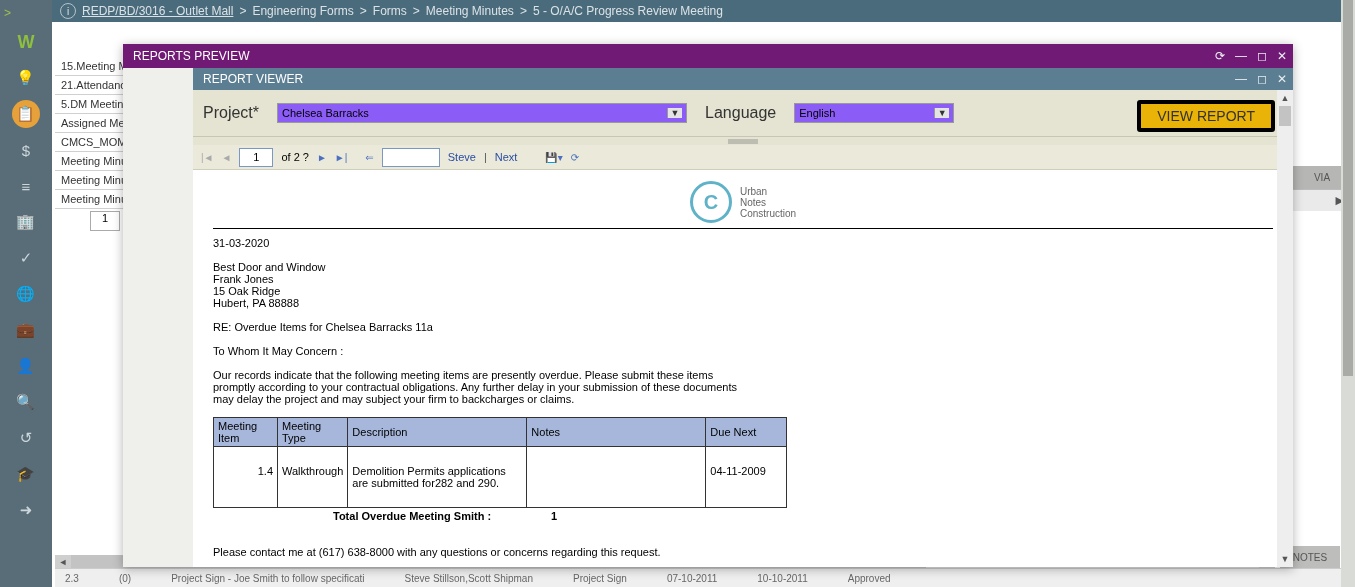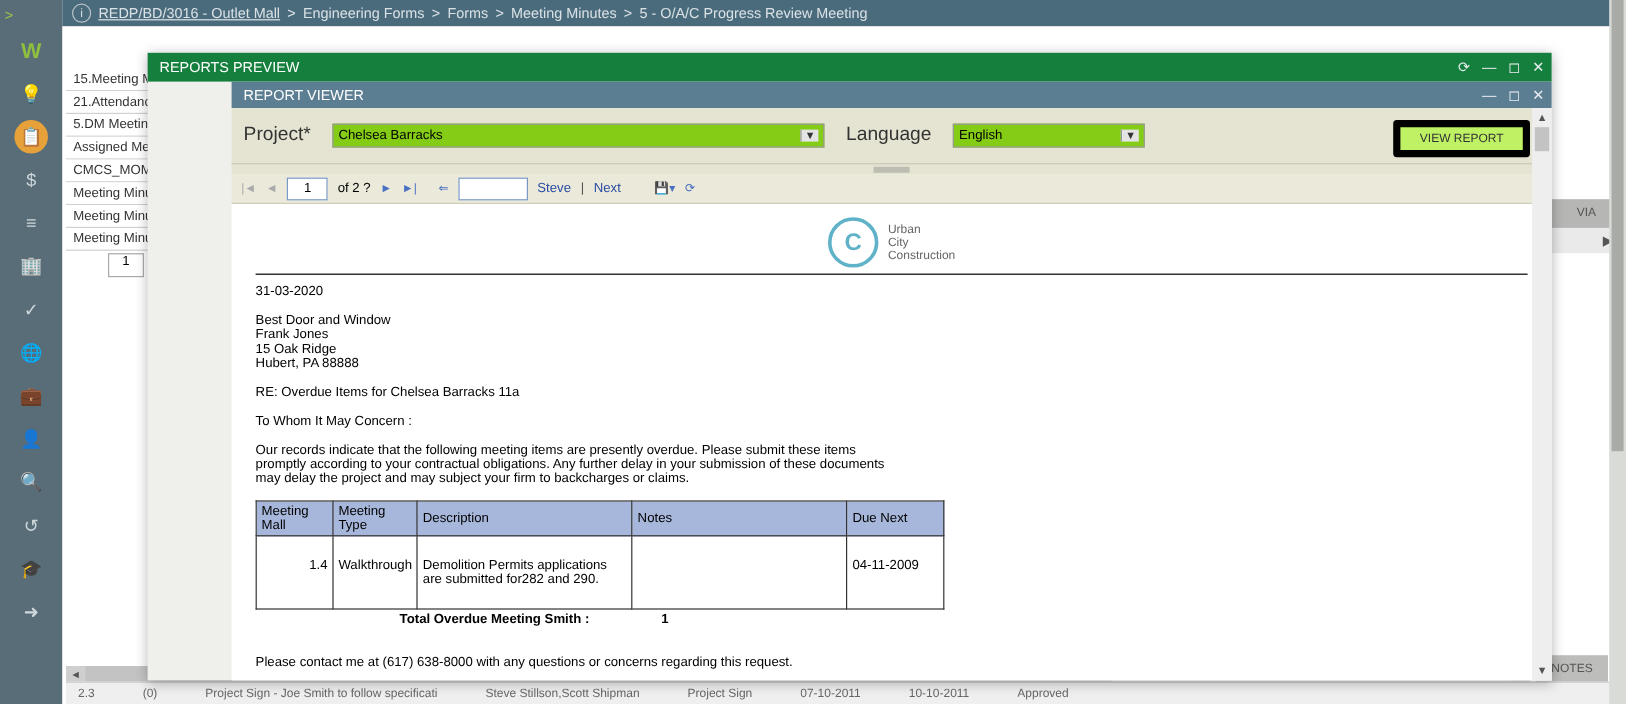--- a/index.html
+++ b/index.html
@@ -204,21 +204,21 @@
   left: 71px;
   top: 22px;
   right: 62px;
   bottom: 20px;
   background: #eff0ec;
   box-shadow: 0 2px 10px rgba(0,0,0,0.3);
   display: flex;
   flex-direction: column;
 }
 .preview-title {
-  background: #15803d;
+  background: #701a75;
   color: #fff;
   height: 24px;
   display: flex;
   align-items: center;
   padding: 0 10px;
   font-size: 12px;
   font-weight: 500;
   position: relative;
 }
 .preview-title .win-controls {
@@ -263,21 +263,21 @@
   border-bottom: 1px solid #c7c5b4;
   position: relative;
 }
 .params-bar label {
   font-size: 16px;
   color: #333;
 }
 .select-like {
   display: inline-flex;
   align-items: center;
-  background: #84cc16;
+  background: #8b5cf6;
   border: 1px solid #999;
   height: 18px;
   padding: 0 4px;
   position: relative;
 }
 .select-like .val {
   font-size: 11px;
 }
 .select-like .arrow {
   margin-left: auto;
@@ -285,25 +285,25 @@
   width: 14px;
   text-align: center;
   font-size: 9px;
   color: #333;
   border-left: 1px solid #999;
 }
 .view-btn {
   position: absolute;
   right: 18px;
   top: 10px;
-  border: 6px solid #000000;
+  border: 4px solid #000000;
   border-radius: 3px;
-  background: #bef264;
+  background: #eab308;
   padding: 4px 16px;
-  font-size: 10px;
+  font-size: 14px;
   color: #333;
 }
 .splitter {
   margin-left: 70px;
   height: 8px;
   background: #e5e3d1;
   display: flex;
   justify-content: center;
   align-items: center;
 }
@@ -613,41 +613,41 @@
           <span class="link">Next</span>
           <span style="margin-left:20px" class="ti">💾▾</span>
           <span class="ti">⟳</span>
         </div>
 
         <div class="report-area">
           <div class="report-body">
             <div class="logo-row">
               <div class="logo-c">C</div>
               <div class="logo-text" style="white-space:pre-line">Urban
-City
+Notes
 Construction</div>
             </div>
             <hr class="rule">
             <div>31-03-2020</div>
             <br>
             <div>Best Door and Window</div>
             <div>Frank Jones</div>
             <div>15 Oak Ridge</div>
             <div>Hubert, PA  88888</div>
             <br>
             <div>RE: Overdue Items for  Chelsea Barracks  11a</div>
             <br>
             <div>To Whom It May Concern :</div>
             <br>
             <div style="max-width:530px">Our records indicate that the following meeting items are presently overdue. Please submit these items promptly according to your contractual obligations. Any further delay in your submission of these documents may delay the project and may subject your firm to backcharges or claims.</div>
             <br>
             <table class="rept-tbl">
               <tbody>
                   <tr>
-                <th style="width:55px">Meeting Mall</th>
+                <th style="width:55px">Meeting Item</th>
                 <th style="width:60px">Meeting Type</th>
                 <th style="width:170px">Description</th>
                 <th style="width:170px">Notes</th>
                 <th style="width:72px">Due Next</th>
               </tr>
               <tr>
                 <td style="text-align:right">1.4</td>
                 <td>Walkthrough</td>
                 <td>Demolition Permits applications are submitted for282 and 290.</td>
                 <td></td>

